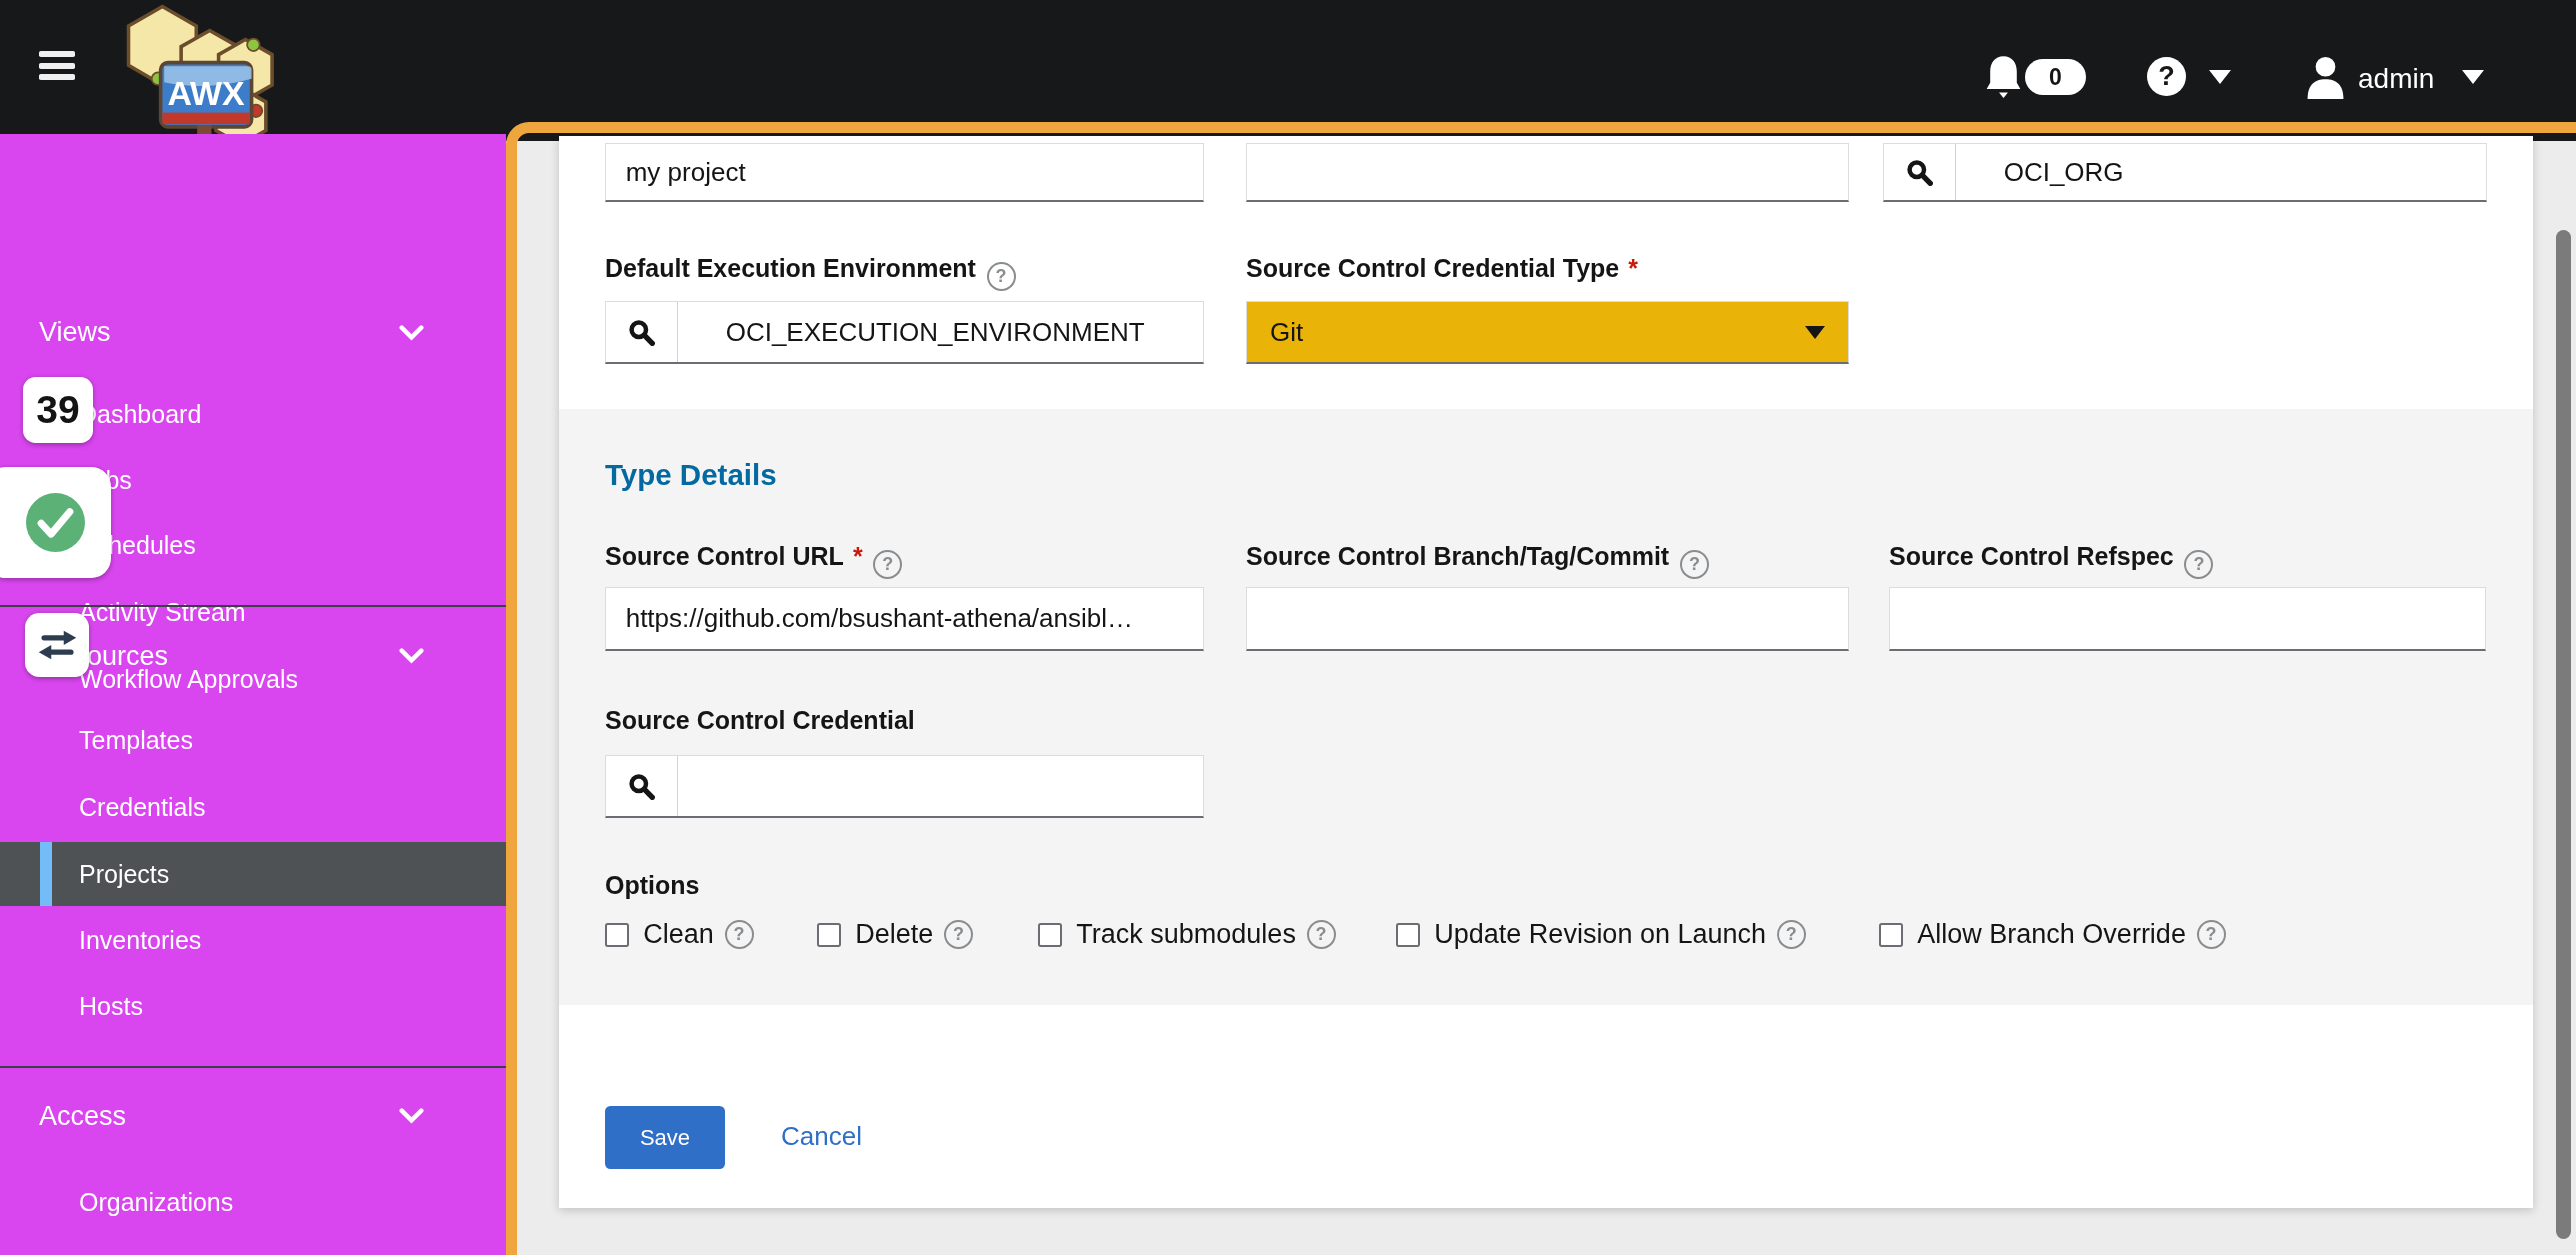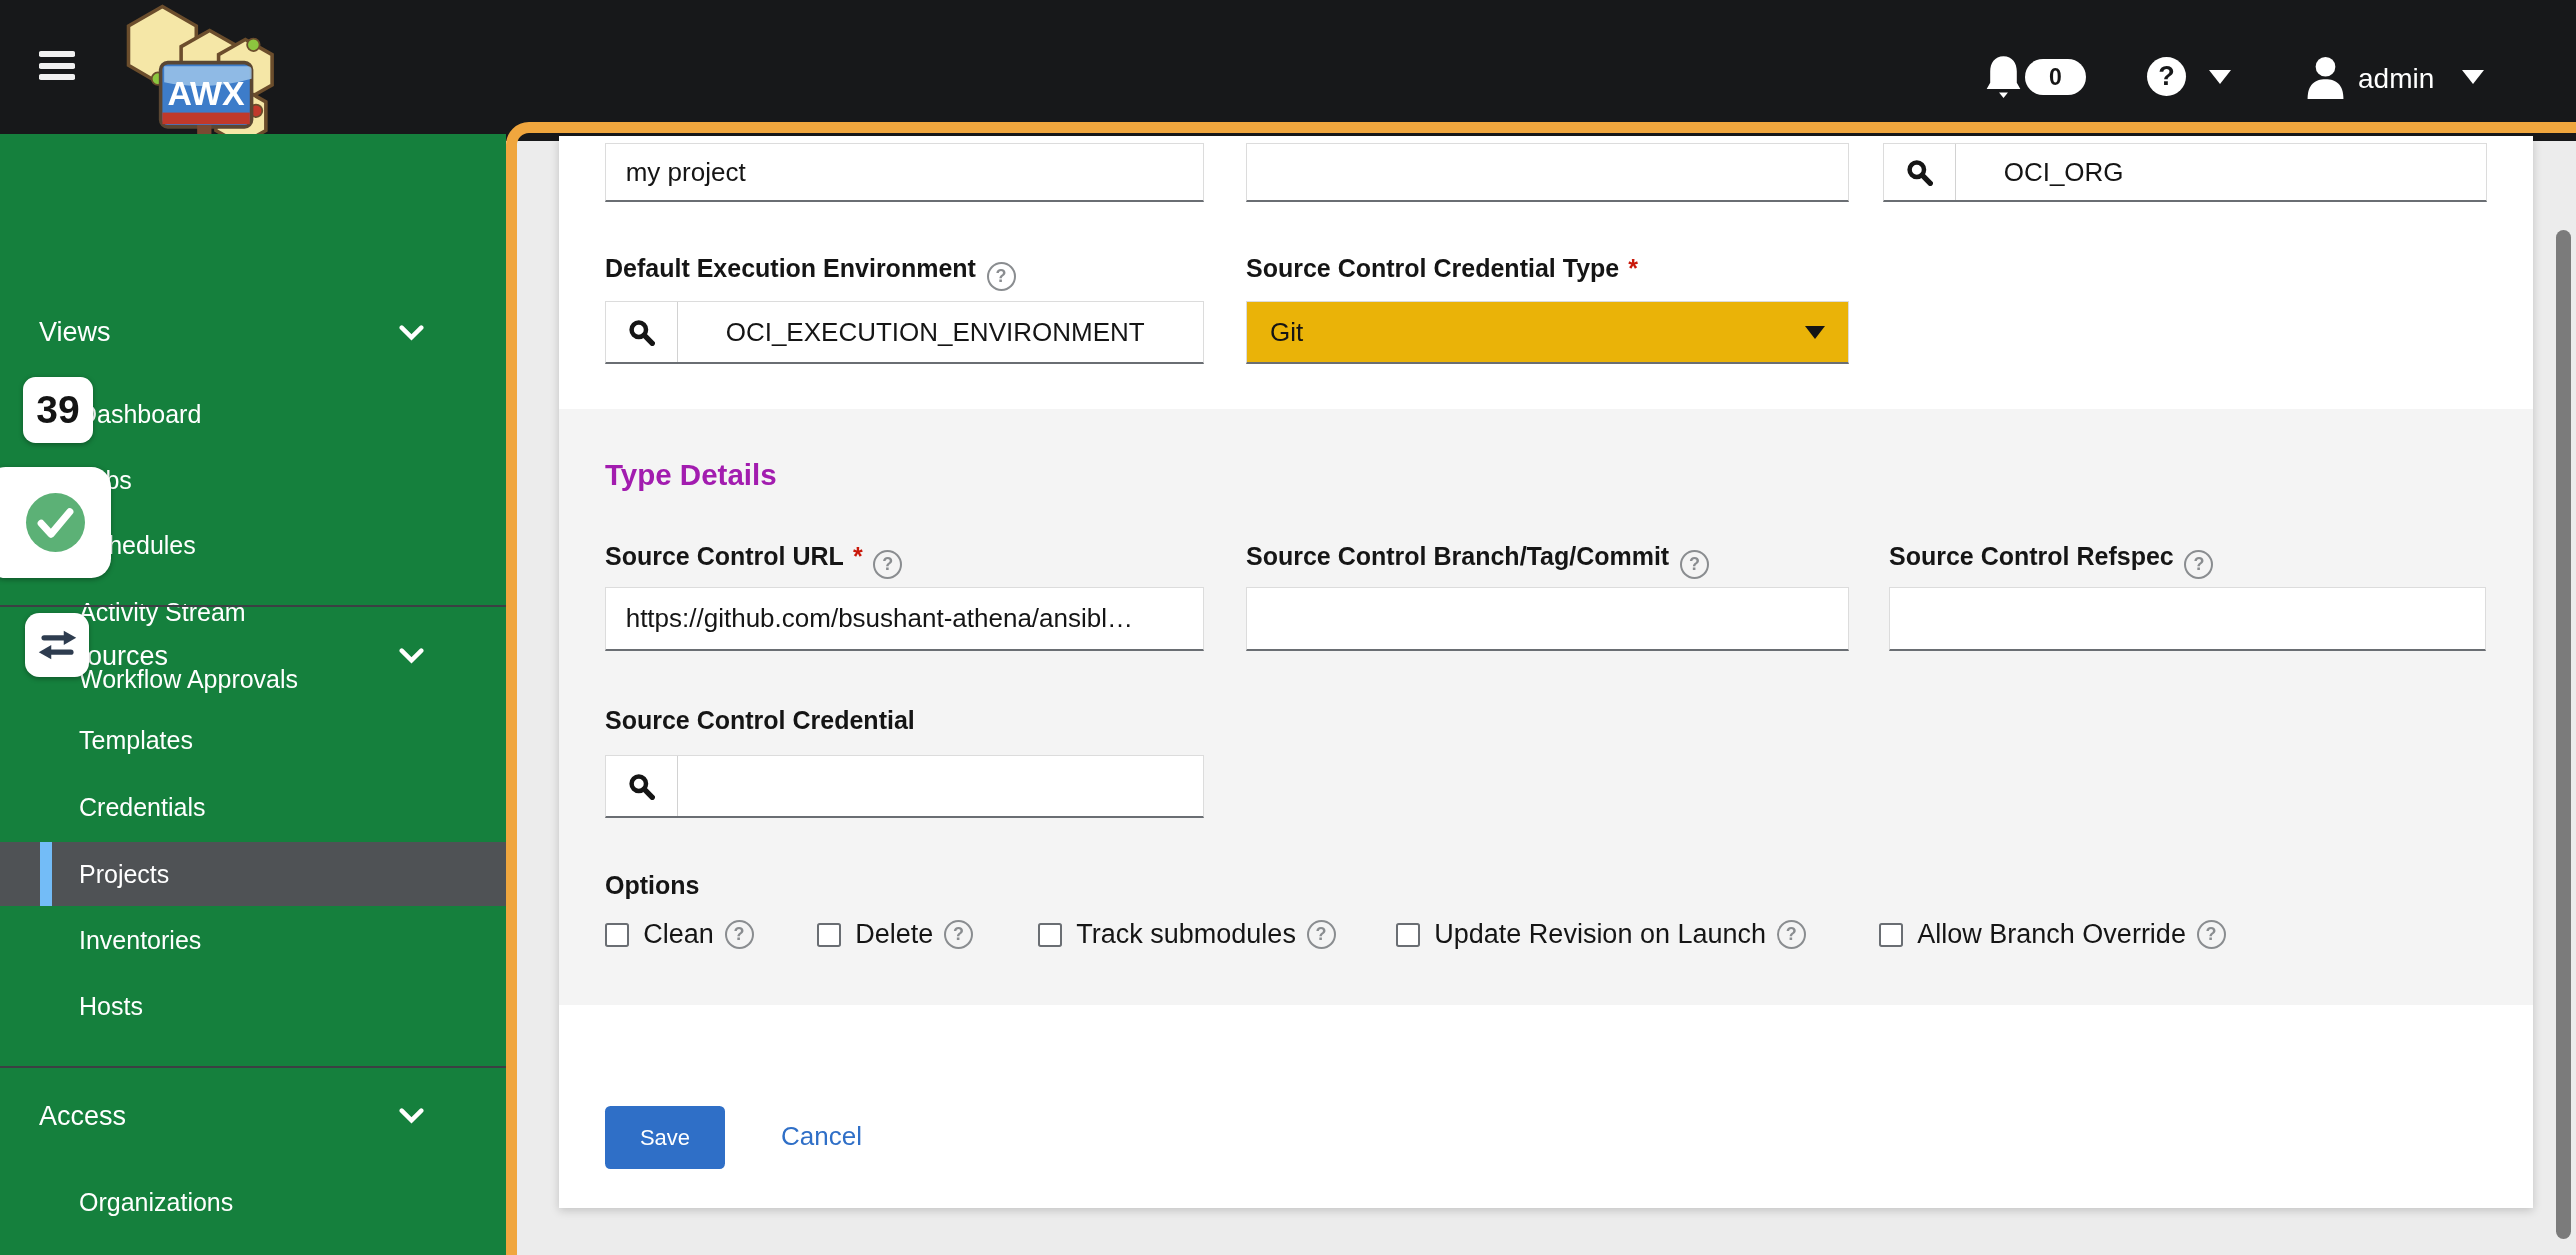--- a/index.html
+++ b/index.html
@@ -18,40 +18,40 @@
                  color:#151515; font-size:23px; font-weight:700; display:flex; align-items:center; justify-content:center; }
   .help-circle { position:absolute; left:2147px; top:57px; width:39px; height:39px; border-radius:50%; background:#fff;
                  color:#17181a; font-size:27px; font-weight:700; display:flex; align-items:center; justify-content:center; }
   .caret-down { width:0; height:0; border-left:11.6px solid transparent; border-right:11.6px solid transparent; border-top:14.3px solid #fff; }
   .caret1 { position:absolute; left:2209px; top:70px; }
   .caret2 { position:absolute; left:2462px; top:70px; }
   .user-icon { position:absolute; left:2304px; top:54px; width:43px; height:47px; }
   .username { position:absolute; left:2358px; top:63px; color:#fff; font-size:28px; }
 
   
-  .sidebar { position:absolute; left:0; top:134px; width:506px; height:1122px; background:#15803d; z-index:4; }
+  .sidebar { position:absolute; left:0; top:134px; width:506px; height:1122px; background:#d946ef; z-index:4; }
   .nav-group-label { position:absolute; left:39px; color:#fff; font-size:27px; cursor:pointer; }
   .nav-item { position:absolute; left:79px; color:#fff; font-size:25px; cursor:pointer; }
   .nav-chevron { position:absolute; left:399px; width:25px; height:16px; }
   .nav-divider { position:absolute; left:0; width:506px; height:1.8px; background:#3c3f43; }
   .active-row { position:absolute; left:0; top:708px; width:506px; height:64px; background:#4f5255; }
   .active-bar { position:absolute; left:40px; top:708px; width:11.6px; height:64px; background:#73bcf7; }
 
   
   .main-bg { position:absolute; left:506px; top:132px; width:2070px; height:1123px; background:#ececec; z-index:1; }
   .top-black-strip { position:absolute; left:506px; top:132px; width:2070px; height:9px; background:#17181a; z-index:2; }
   .card { position:absolute; left:559px; top:136px; width:1974px; height:1072px; background:#fff;
           box-shadow:0 2.7px 9px rgba(0,0,0,0.18); z-index:2; }
   .sec-gray { position:absolute; left:559px; top:409px; width:1974px; height:596px; background:#f4f4f4; z-index:2; }
 
   .fld-label { position:absolute; color:#151515; font-size:25px; font-weight:700; z-index:3; white-space:nowrap; }
   .req { color:#c9190b; font-weight:700; margin-left:9px; }
   .help-dot { display:inline-flex; align-items:center; justify-content:center; width:29px; height:29px; border:2.7px solid #8a8d90;
               border-radius:50%; color:#8a8d90; font-size:18px; font-weight:700; margin-left:10.7px; vertical-align:-5.4px; }
-  .section-heading { position:absolute; color:#a21caf; font-size:29.5px; font-weight:700; z-index:3; }
+  .section-heading { position:absolute; color:#0369a1; font-size:29.5px; font-weight:700; z-index:3; }
 
   .txt-input { position:absolute; background:#fff; border:0.9px solid #dcdcdc; border-bottom:2.7px solid #6a6e73;
                font-family:"Liberation Sans", sans-serif; font-size:26px; color:#151515; padding:0 19.7px;
                z-index:3; text-overflow:ellipsis; white-space:nowrap; overflow:hidden; }
   .search-group { position:absolute; display:flex; background:#fff; border:0.9px solid #dcdcdc; border-bottom:2.7px solid #6a6e73; z-index:3;gap:28px; }
   .search-iconbox { width:72px; display:flex; align-items:center; justify-content:center; border-right:0.9px solid #d2d2d2; cursor:pointer; }
   .search-group input { flex:1; border:none; outline:none; font-family:"Liberation Sans", sans-serif; font-size:26px;
                         color:#151515; padding:0 19.7px; background:transparent; min-width:0; }
   .select-box { position:absolute; background:#eab308; border:0.9px solid #dcdcdc; border-bottom:2.7px solid #6a6e73;
                 display:flex; align-items:center; padding:0 23px; z-index:3; cursor:pointer; }

